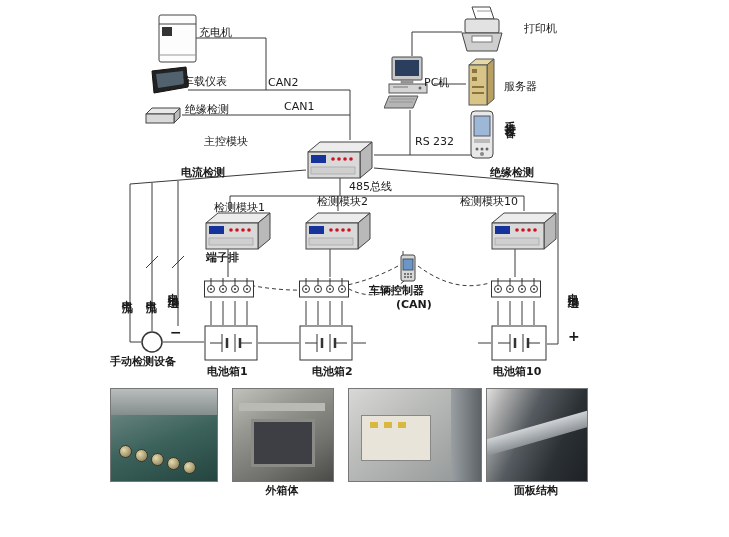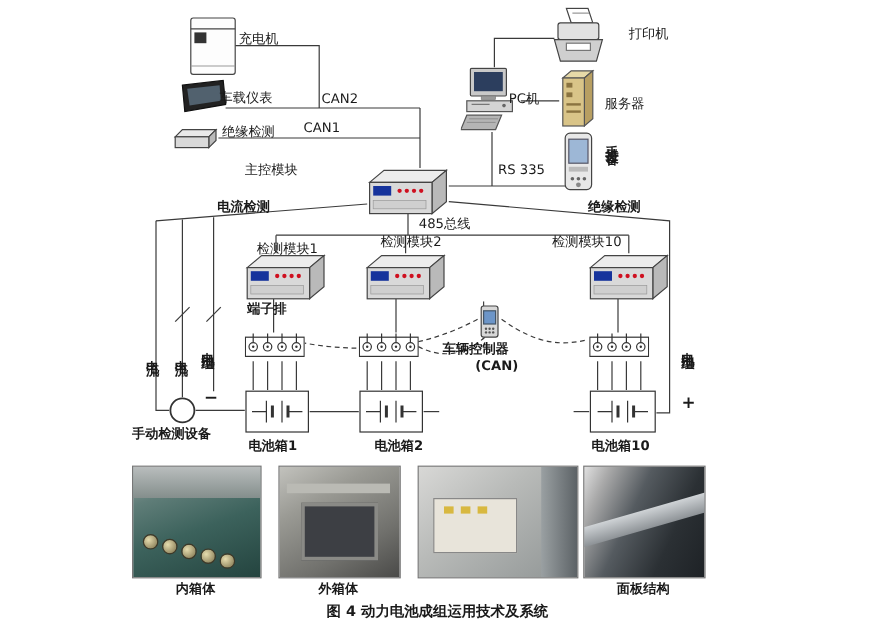--- a/index.html
+++ b/index.html
@@ -104,21 +104,21 @@
   <div class="lbl" style="left:268px;top:76px">CAN2</div>
 
   <div class="abs" style="left:142px;top:107px">
     <svg width="40" height="18" viewBox="0 0 40 18">
       <polygon points="4,7 10,1 38,1 32,7" fill="#e9e9e9" stroke="#444"></polygon>
       <polygon points="32,7 38,1 38,10 32,16" fill="#bbb" stroke="#444"></polygon>
       <rect x="4" y="7" width="28" height="9" fill="#d9d9d9" stroke="#444"></rect>
     </svg>
   </div>
   <div class="lbl" style="left:185px;top:103px">绝缘检测</div>
-  <div class="lbl" style="left:253px;top:100px">CAN1</div>
+  <div class="lbl" style="left:284px;top:100px">CAN1</div>
 
   <div class="lbl" style="left:204px;top:135px">主控模块</div>
   <div class="abs" style="left:306px;top:140px">
     <svg width="68" height="42" viewBox="0 0 68 42">
       <polygon points="2,12 14,2 66,2 54,12" fill="#ececec" stroke="#444"></polygon>
       <polygon points="54,12 66,2 66,28 54,38" fill="#b9b9b9" stroke="#444"></polygon>
       <rect x="2" y="12" width="52" height="26" fill="#d9d9d9" stroke="#444"></rect>
       <rect x="5" y="15" width="15" height="8" fill="#16339c"></rect>
       <circle cx="27" cy="19" r="1.8" fill="#cf1020"></circle>
         <circle cx="33" cy="19" r="1.8" fill="#cf1020"></circle>
@@ -160,21 +160,21 @@
       <polygon points="21,7 28,1 28,41 21,47" fill="#b89f62" stroke="#555"></polygon>
       <rect x="3" y="7" width="18" height="40" fill="#d9c488" stroke="#555"></rect>
       <rect x="6" y="11" width="5" height="4" fill="#8a7340"></rect>
       <rect x="6" y="19" width="5" height="4" fill="#8a7340"></rect>
       <rect x="6" y="28" width="12" height="2" fill="#8a7340"></rect>
       <rect x="6" y="34" width="12" height="2" fill="#8a7340"></rect>
     </svg>
   </div>
   <div class="lbl" style="left:504px;top:80px">服务器</div>
 
-  <div class="lbl" style="left:415px;top:135px">RS 335</div>
+  <div class="lbl" style="left:415px;top:135px">RS 232</div>
 
   <div class="abs" style="left:468px;top:110px">
     <svg width="28" height="50" viewBox="0 0 28 50">
       <rect x="3" y="1" width="22" height="47" rx="4" fill="#e8e8e8" stroke="#444"></rect>
       <rect x="6" y="6" width="16" height="20" fill="#9db7d6" stroke="#556"></rect>
       <rect x="6" y="29" width="16" height="4" fill="#bbb"></rect>
       <circle cx="9" cy="39" r="1.5" fill="#666"></circle>
         <circle cx="14" cy="39" r="1.5" fill="#666"></circle>
         <circle cx="19" cy="39" r="1.5" fill="#666"></circle>
       <circle cx="14" cy="44" r="2" fill="#888"></circle>
@@ -368,18 +368,16 @@
     <div class="unit">
       <i style="left:8px"></i>
         <i style="left:22px"></i>
         <i style="left:36px"></i>
     </div>
   </div>
   <div class="photo p4" style="left:486px;top:388px;width:100px;height:92px">
     <div class="bar"></div>
   </div>
 
-  <div class="plabel" style="left:110px;top:483px;width:106px">内箱体</div>
   <div class="plabel" style="left:232px;top:483px;width:100px">外箱体</div>
   <div class="plabel" style="left:486px;top:483px;width:100px">面板结构</div>
 
-  <div id="caption">图 4  动力电池成组运用技术及系统</div>
 </div>
 
 </body></html>

